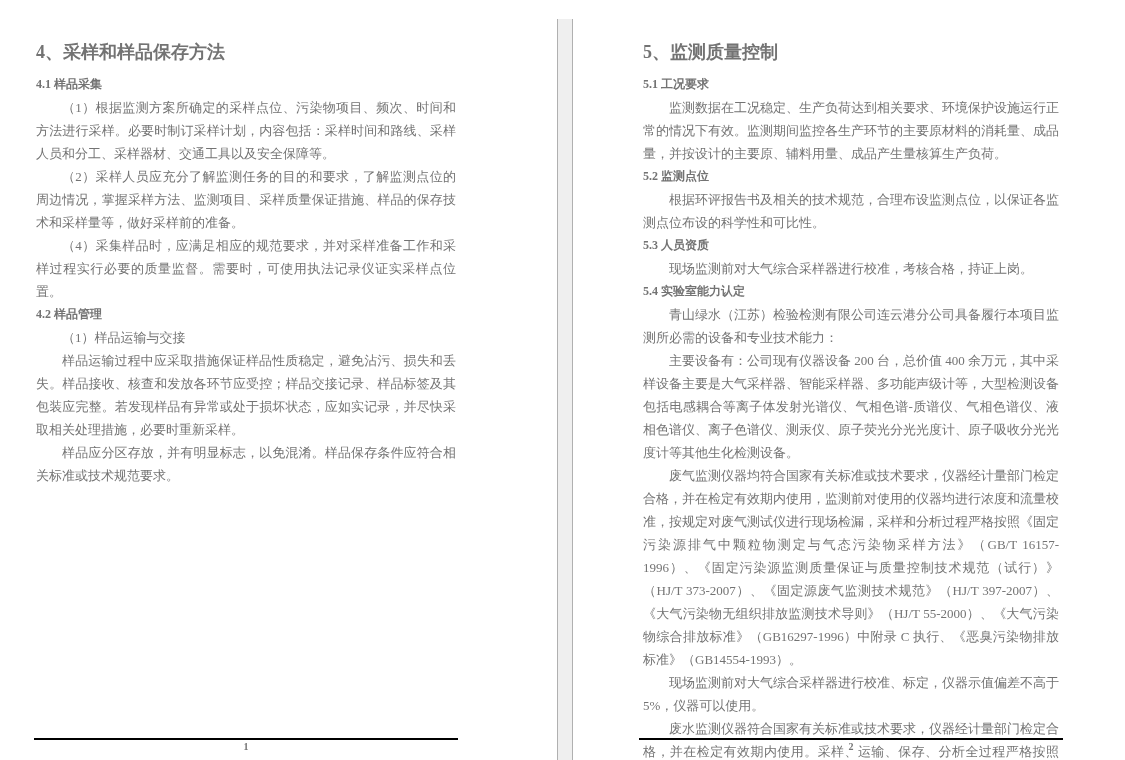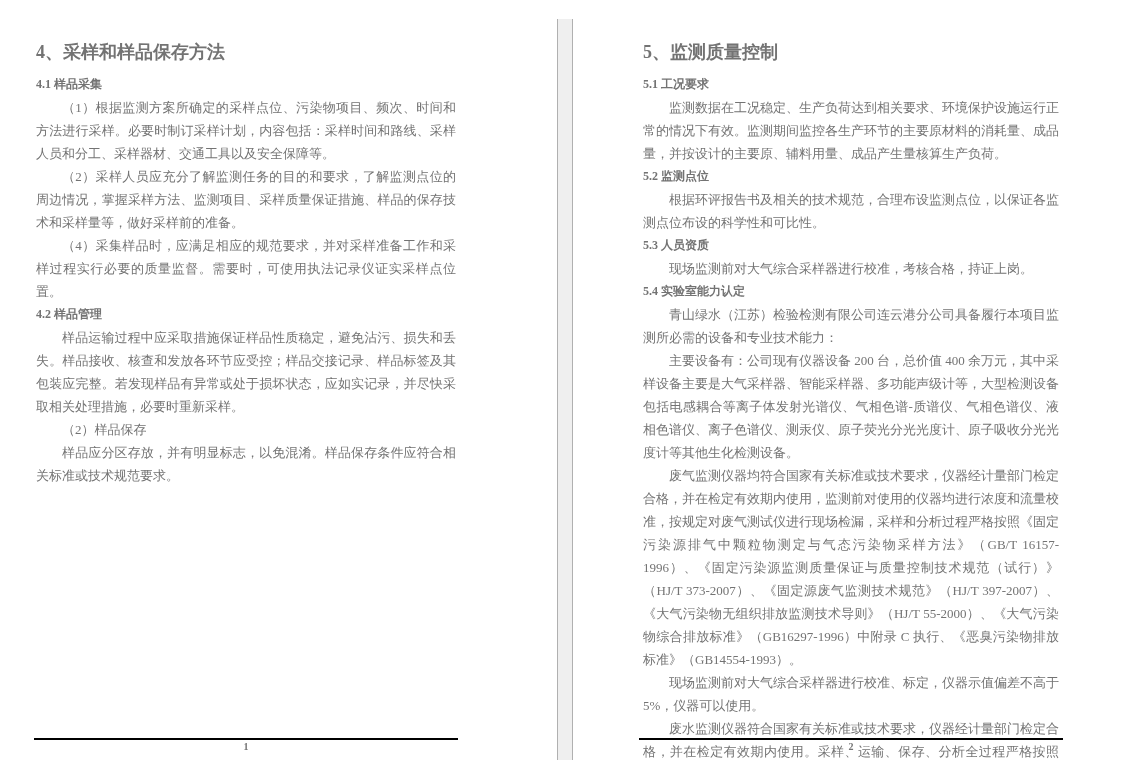--- a/index.html
+++ b/index.html
@@ -73,22 +73,22 @@
 <div class="stage">
 
   <div class="page page-1">
     <div class="content">
         <div class="blk h1">4、采样和样品保存方法</div>
         <div class="blk h2">4.1 样品采集</div>
         <div class="blk p">（1）根据监测方案所确定的采样点位、污染物项目、频次、时间和方法进行采样。必要时制订采样计划，内容包括：采样时间和路线、采样人员和分工、采样器材、交通工具以及安全保障等。</div>
         <div class="blk p">（2）采样人员应充分了解监测任务的目的和要求，了解监测点位的周边情况，掌握采样方法、监测项目、采样质量保证措施、样品的保存技术和采样量等，做好采样前的准备。</div>
         <div class="blk p">（4）采集样品时，应满足相应的规范要求，并对采样准备工作和采样过程实行必要的质量监督。需要时，可使用执法记录仪证实采样点位置。</div>
         <div class="blk h2">4.2 样品管理</div>
+        <div class="blk p">（1）样品运输与交接</div>
         <div class="blk p">样品运输过程中应采取措施保证样品性质稳定，避免沾污、损失和丢失。样品接收、核查和发放各环节应受控；样品交接记录、样品标签及其包装应完整。若发现样品有异常或处于损坏状态，应如实记录，并尽快采取相关处理措施，必要时重新采样。</div>
-        <div class="blk p">（2）样品保存</div>
         <div class="blk p">样品应分区存放，并有明显标志，以免混淆。样品保存条件应符合相关标准或技术规范要求。</div>
       </div>
     <div class="footer">
       <div class="footer-rule"></div>
       <div class="page-number">1</div>
     </div>
   </div>
 
   <div class="gutter"></div>
 

